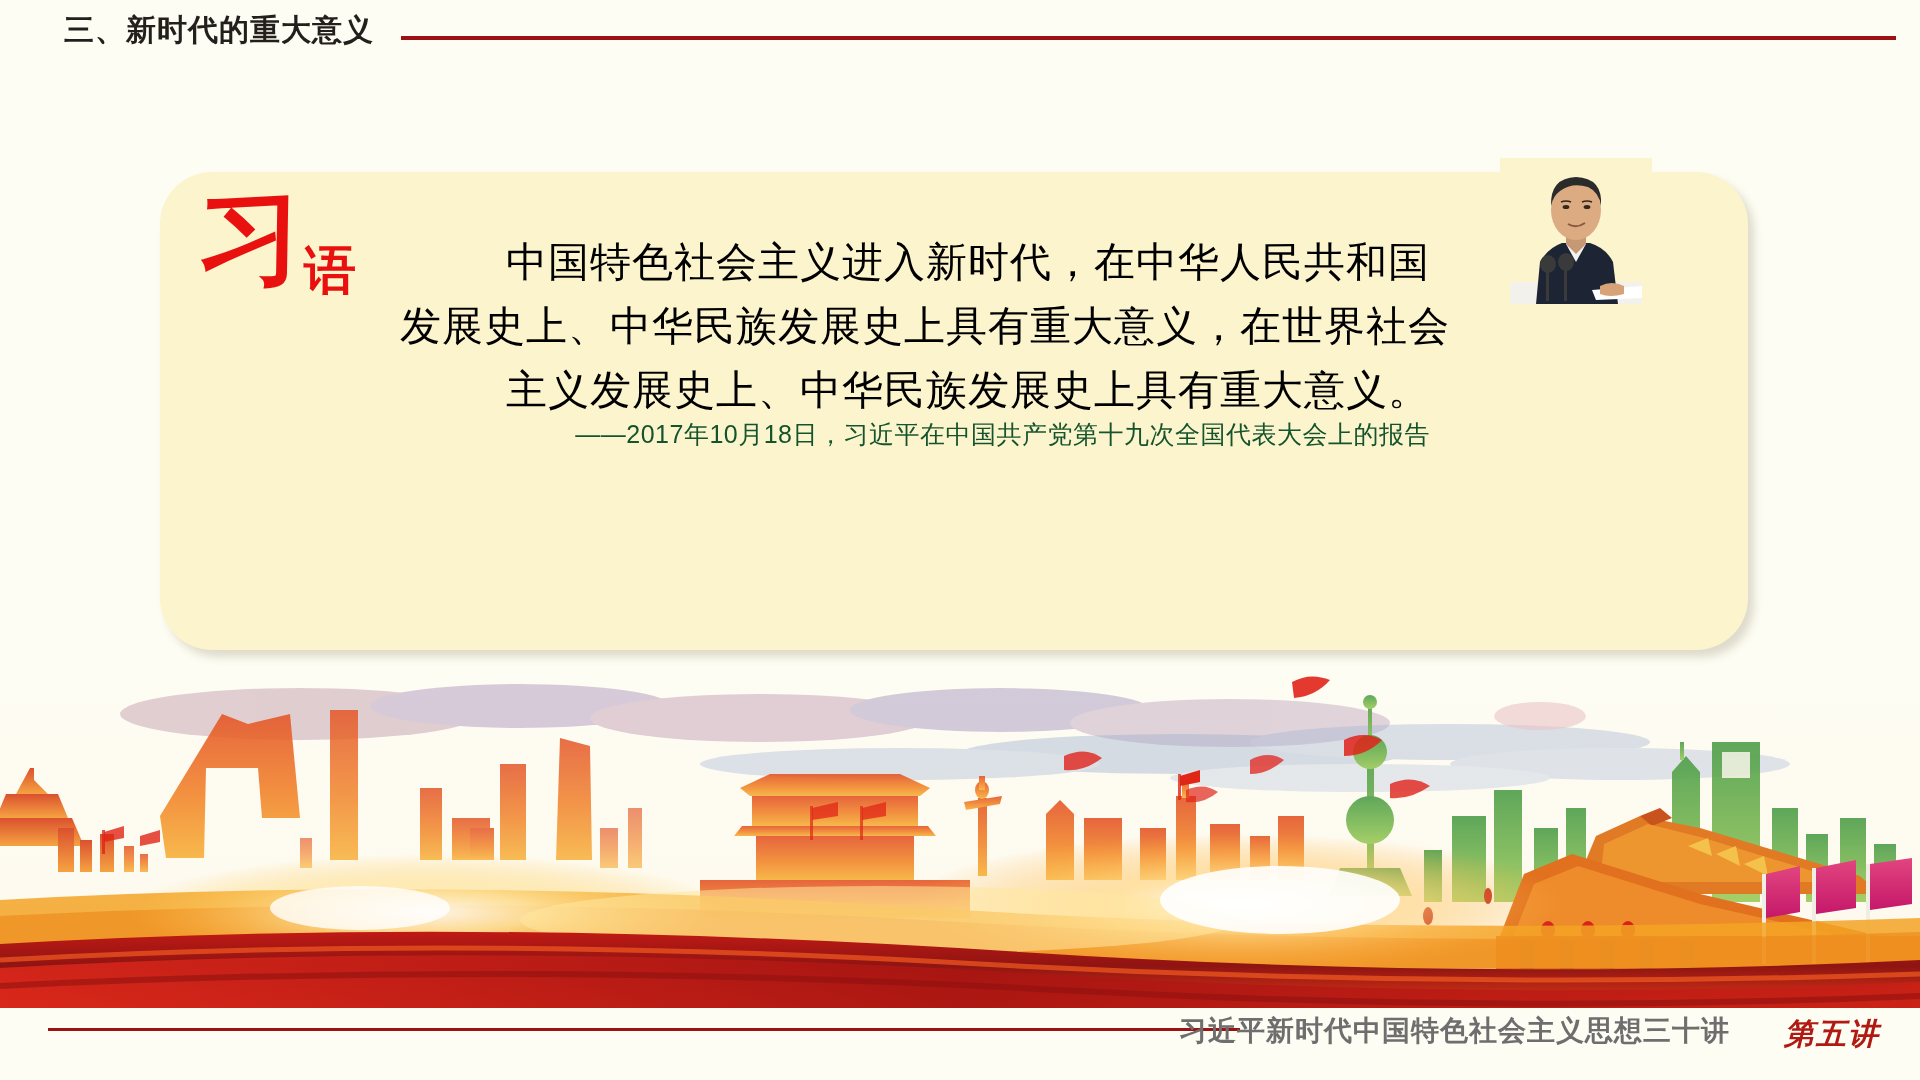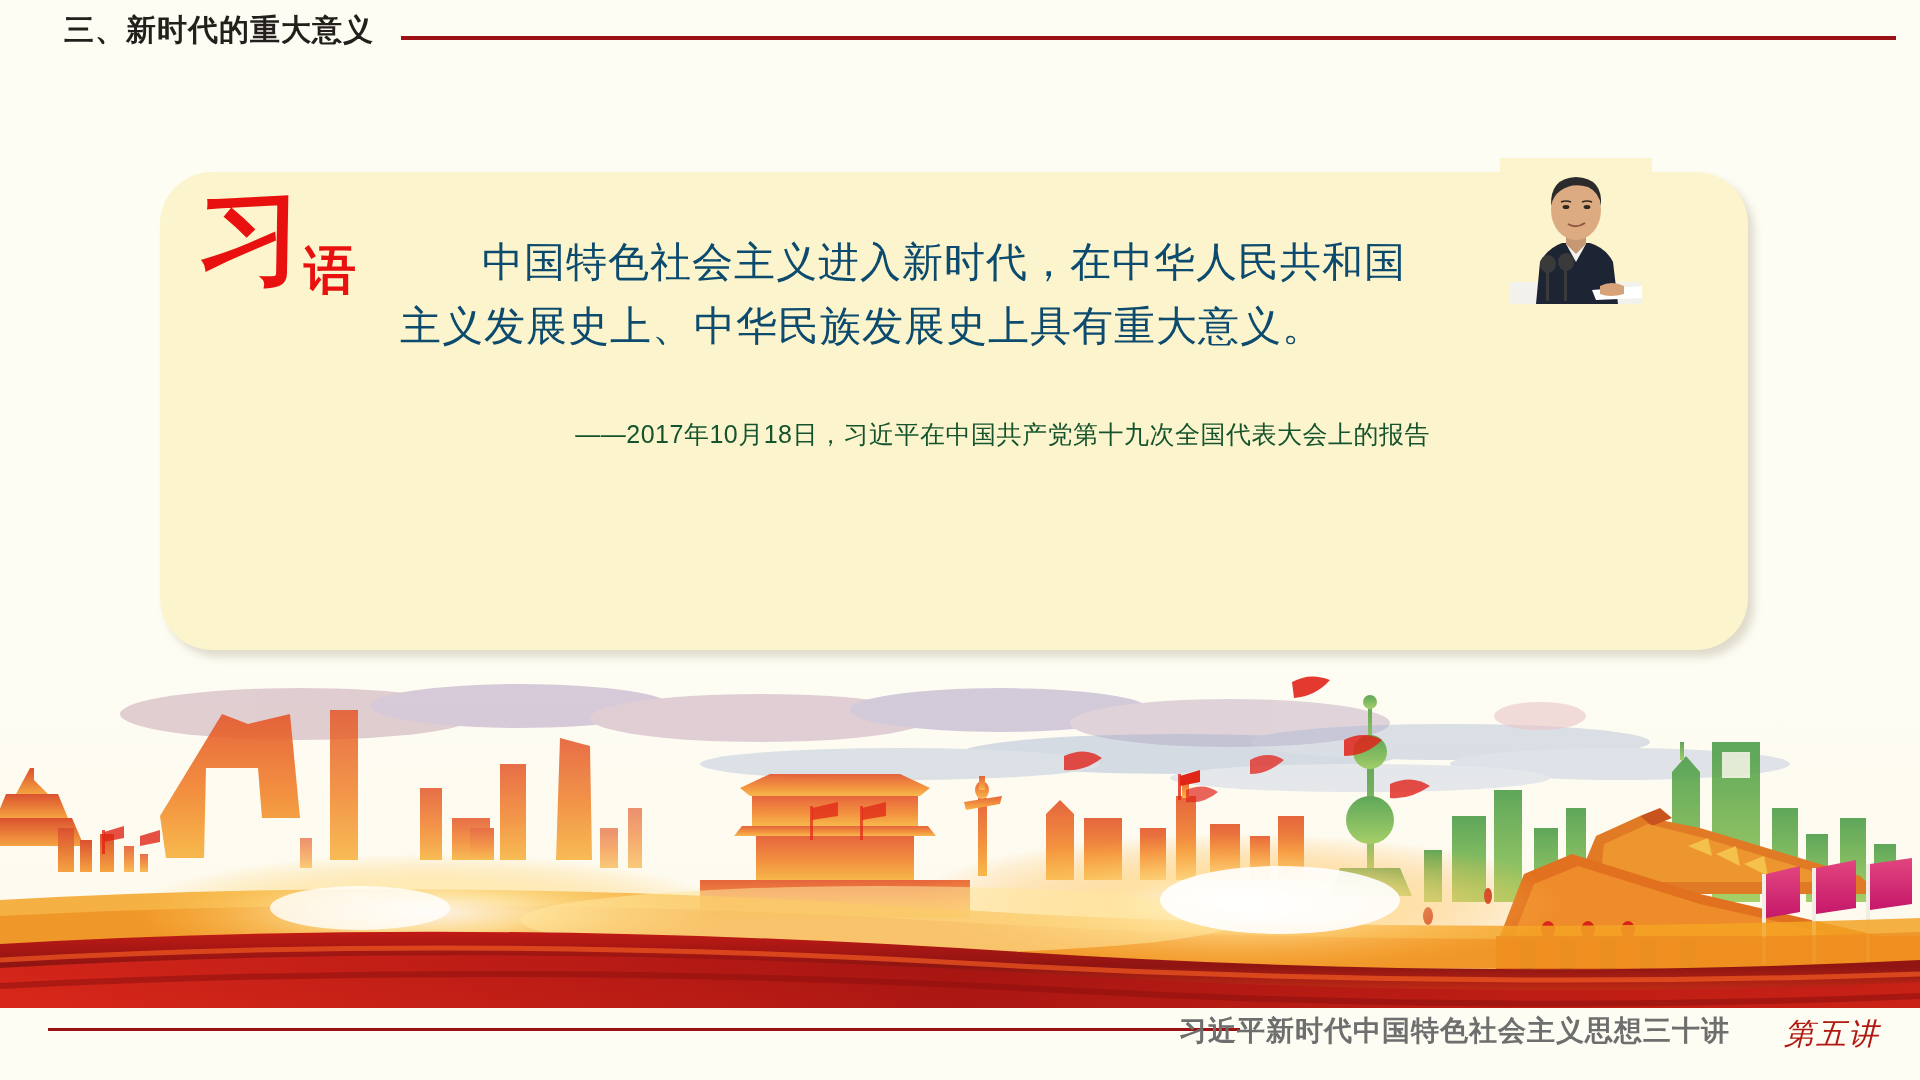--- a/index.html
+++ b/index.html
@@ -42,23 +42,24 @@
   .xi-logo .char-yu {
     position:absolute; left:106px; top:52px;
     font-size:52px; line-height:1; color:#E8110F; font-weight:bold;
     font-family:"DejaVu Serif",serif;
   }
 
   .quote-body {
     position:absolute; left:240px; top:58px; width:1030px;
   }
   .quote-line {
-    font-size:41px; line-height:64px; color:#0c4a6e;
+    font-size:41px; line-height:64px; color:#000000;
     letter-spacing:1px; white-space:nowrap;
     font-family:"Liberation Sans","DejaVu Sans",sans-serif;
+    text-align:right;
   }
   .quote-line.indent { text-indent:82px; }
   .quote-attrib {
     position:absolute; left:240px; top:246px; width:1030px;
     text-align:right;
     font-size:25px; color:#14532d; white-space:nowrap;
     letter-spacing:.5px;
   }
 
   
@@ -81,21 +82,21 @@
     position:absolute; left:48px; top:20px; width:1192px; height:3px;
     background:#9c1214;
   }
   .footer-title {
     position:absolute; right:190px; top:4px;
     font-size:28px; font-weight:bold; color:#6e6e6e;
     letter-spacing:1px; white-space:nowrap;
   }
   .footer-lecture {
     position:absolute; right:40px; top:6px;
-    font-size:30px; font-weight:normal; color:#B01A12;
+    font-size:30px; font-weight:bold; color:#B01A12;
     font-family:"DejaVu Serif",serif;
     font-style:italic; letter-spacing:2px; white-space:nowrap;
   }
 </style>
 </head>
 <body>
 
 <div class="header">
   <div class="header-title">三、新时代的重大意义</div>
   <div class="header-rule"></div>
@@ -103,20 +104,21 @@
 
 <div class="quote-card">
 
   <div class="xi-logo">
     <span class="char-xi">习</span>
     <span class="char-yu">语</span>
   </div>
 
   <div class="quote-body">
     <div class="quote-line indent">中国特色社会主义进入新时代，在中华人民共和国</div>
+    <div class="quote-line">发展史上、中华民族发展史上具有重大意义，在世界社会</div>
     <div class="quote-line">主义发展史上、中华民族发展史上具有重大意义。</div>
   </div>
 
   <div class="quote-attrib">——2017年10月18日，习近平在中国共产党第十九次全国代表大会上的报告</div>
 
   <div class="portrait">
     <svg width="152" height="146" viewBox="0 0 152 146">
       <rect width="152" height="146" fill="#FBF4CC"></rect>
 
       <rect x="10" y="124" width="132" height="22" fill="#f2f1ec"></rect>

